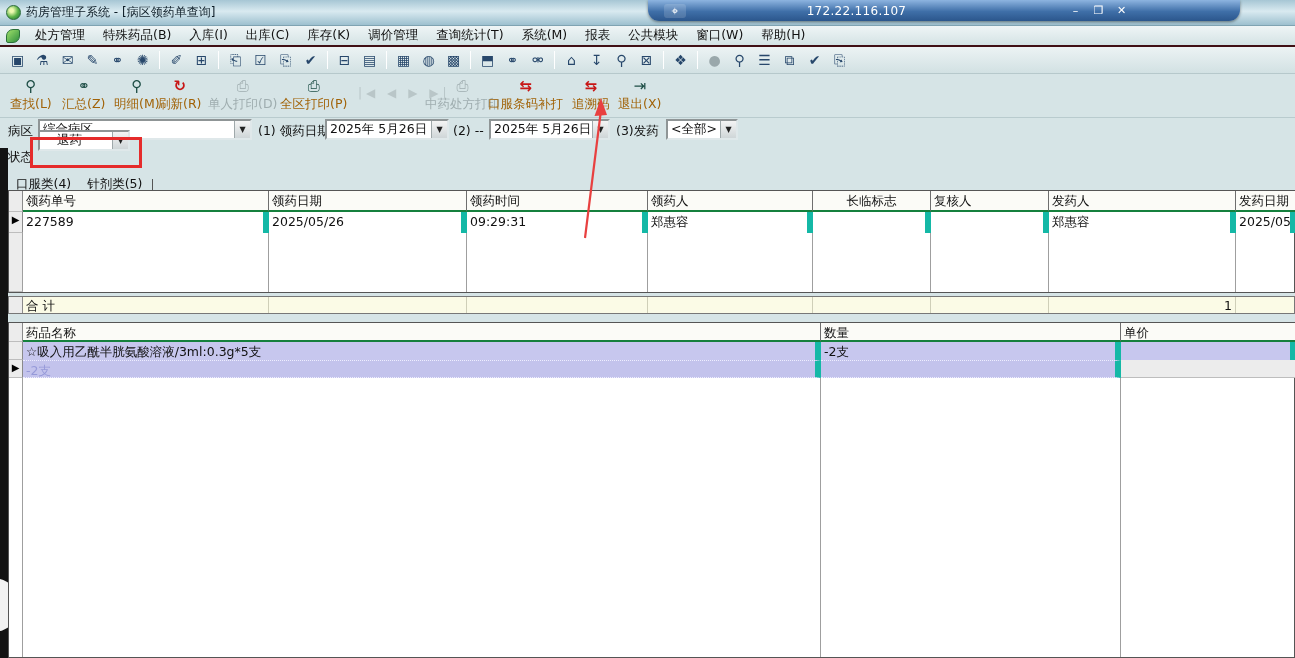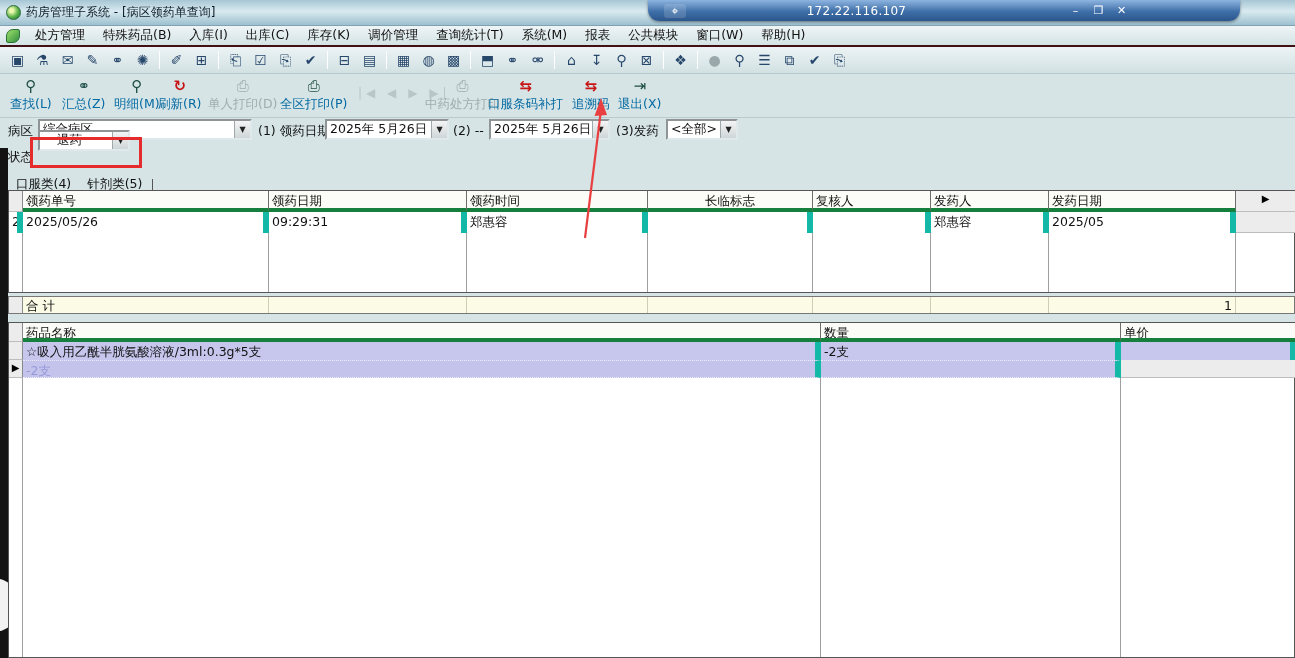--- a/index.html
+++ b/index.html
@@ -39,41 +39,41 @@
   .tico { width:23px; height:21px; display:flex; align-items:center; justify-content:center;
     font-size:14px; color:#27476b; margin:0 1px; }
   .tico.dis { color:#9aa8ab; }
   .tsep { width:1px; height:18px; background:#9fb4b8; border-right:1px solid #fff; margin:0 4px; }
 
   
   .toolbar2 { position:absolute; left:0; top:74px; width:1295px; height:44px; background:#d6e4e6;
     border-bottom:1px solid #b9cbce; }
   .abtn { position:absolute; top:3px; text-align:center; white-space:nowrap; }
   .aicon { font-size:15px; height:18px; line-height:18px; color:#1e4e46; }
-  .albl { font-size:12.5px; margin-top:1px; color:#0369a1; }
+  .albl { font-size:12.5px; margin-top:1px; color:#a16207; }
   .abtn.dis .aicon, .abtn.dis .albl { color:#9fadaf; }
   .aicon.red { color:#c81616; font-weight:bold; }
   .navgrp { position:absolute; top:12px; color:#b9c6c8; font-size:12px; letter-spacing:4px; }
 
   
   .flabel { position:absolute; font-size:12.5px; line-height:21px; }
   .combo { position:absolute; height:21px; background:#fff; border:2px inset #dfe8ea; display:flex; align-items:center; }
   .combo .cval { flex:1; padding:0 3px; font-size:12.5px; white-space:nowrap; overflow:hidden; }
   .combo .carr { width:16px; height:100%; background:linear-gradient(#f4f4f4,#cfd6d8); border-left:1px solid #9fa8aa;
     font-size:8px; display:flex; align-items:center; justify-content:center; color:#222; }
 
   
   .tabrow { position:absolute; left:8px; top:168px; height:27px; display:flex; align-items:flex-end; font-size:12.5px; }
   .tab { padding:2px 8px 2px 8px; }
   .tabdiv { width:1px; background:#555; height:16px; margin-left:2px; }
 
   
   .grid { position:absolute; background:#fff; border:1px solid #555; display:grid; }
   .gc { border-right:6px solid #14b8a6; overflow:hidden; white-space:nowrap; font-size:12.5px; padding:2px 3px; }
-  .gc.hdr { background:#fbfbf7; border-right:1px solid #6e6e6e; border-bottom:4px solid #15803d; }
+  .gc.hdr { background:#fbfbf7; border-right:1px solid #6e6e6e; border-bottom:2px solid #15803d; }
   .gc.mark { background:#ececec; border-right:1px solid #8a8a8a; border-bottom:1px solid #bdbdbd; padding:0; text-align:center; }
   .gc.center { text-align:center; }
   .gc.fill { border-right:1px solid #9f9f9f; }
   .marksym { font-size:10px; line-height:16px; color:#000; }
   .sel { background:#c7c7ee; }
   .sel2 { background:#c3c3ec; border-top:1px dotted #eef; border-bottom:1px dotted #eef; }
   .sel2 .txt { color:#8f93d6; filter:blur(.7px); opacity:.85; }
 
   .totalrow { position:absolute; left:8px; top:296px; width:1287px; height:18px; background:#fbfbe6;
     border:1px solid #777; display:grid; }
@@ -244,20 +244,21 @@
     <span class="tab">口服类(4)</span>
     <span class="tab">针剂类(5)</span>
     <span class="tabdiv"></span>
   </div>
 
 <div class="grid" id="grid1" style="left: 8px; top: 190px; width: 1287px; height: 103px; grid-template-columns: 14px 246px 198px 181px 165px 118px 118px 187px 60px; grid-template-rows: 21px 21px 1fr;">
     <div class="gc hdr mark"></div>
     <div class="gc hdr">领药单号</div>
     <div class="gc hdr">领药日期</div>
     <div class="gc hdr">领药时间</div>
+    <div class="gc hdr">领药人</div>
     <div class="gc hdr center">长临标志</div>
     <div class="gc hdr">复核人</div>
     <div class="gc hdr">发药人</div>
     <div class="gc hdr">发药日期</div>
     <div class="gc mark marksym">▶</div>
     <div class="gc">227589</div>
     <div class="gc">2025/05/26</div>
     <div class="gc">09:29:31</div>
     <div class="gc">郑惠容</div>
     <div class="gc"></div>

